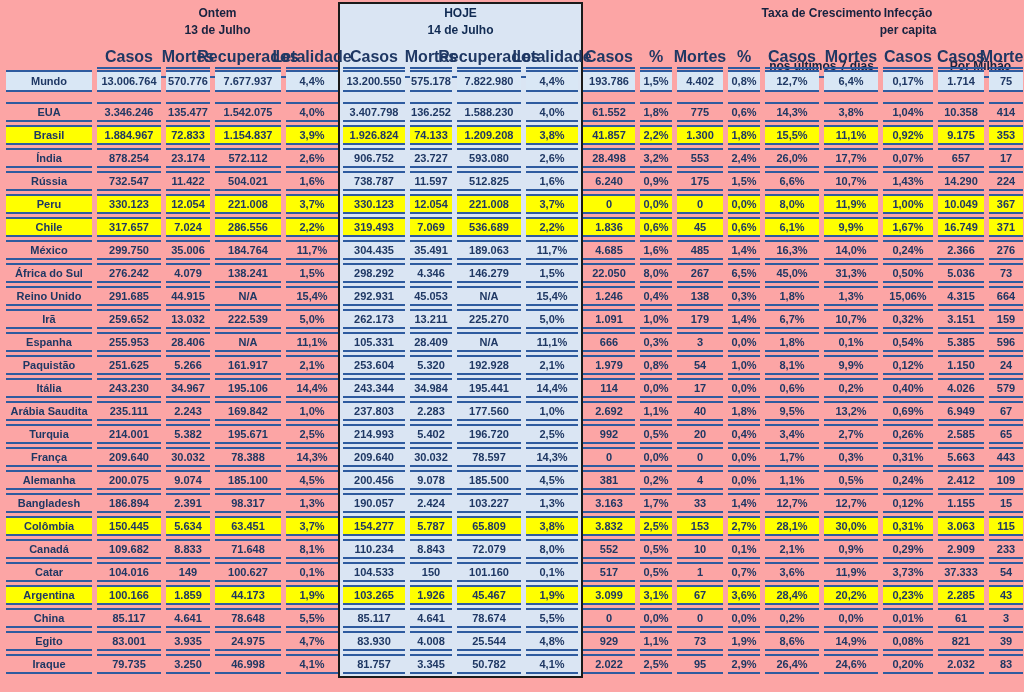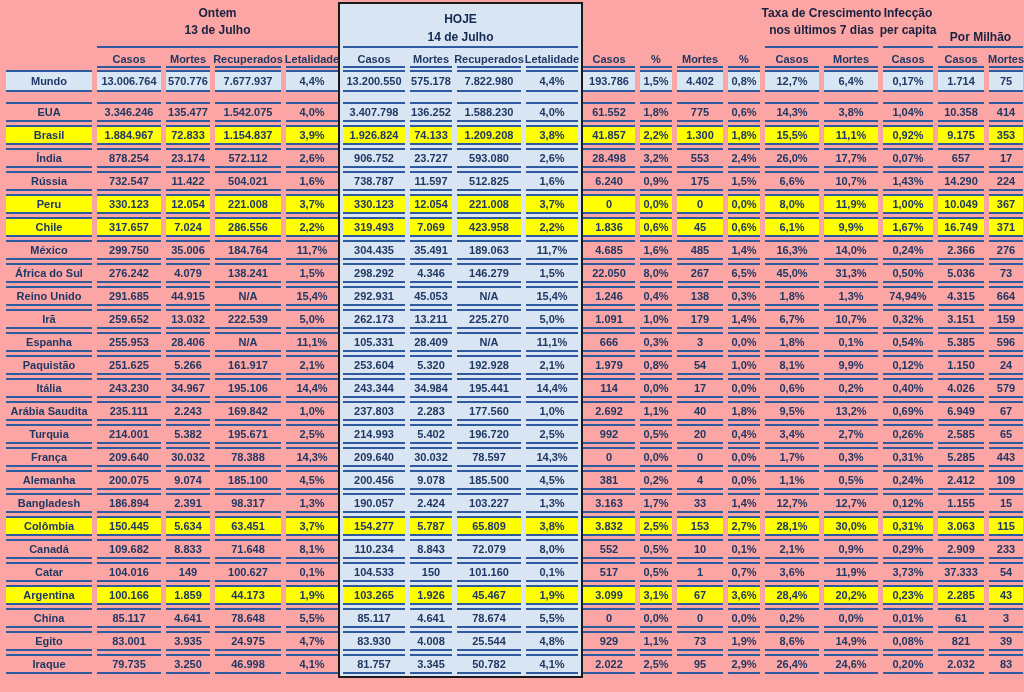--- a/index.html
+++ b/index.html
@@ -31,29 +31,29 @@
   }
   .header-row{height:46px;margin-top:2px;}
   .gcell{
     display:flex;flex-direction:column;align-items:center;justify-content:flex-start;
     padding-top:3px;
     font-size:12px;font-weight:bold;color:#16223f;
     white-space:nowrap;line-height:1.45;
   }
   .gcell.underlined{border-bottom:2px solid var(--line);}
   .g-ontem{grid-column:2 / span 4;}
-  .g-hoje{grid-column:6 / span 4;color:#102a52;justify-content:flex-end;}
+  .g-hoje{grid-column:6 / span 4;color:#102a52;}
   .g-cresc{grid-column:10 / span 4;}
-  .g-taxa{grid-column:14 / span 2;}
+  .g-taxa{grid-column:14 / span 2;gap:36px;}
   .g-infec{grid-column:16 / span 1;}
   .g-milhao{grid-column:17 / span 2;justify-content:flex-end;padding-top:0;}
   .sub-row{height:20px;}
   .sub-cell{
     display:flex;align-items:flex-end;justify-content:center;
-    font-size:11px;font-weight:bold;color:var(--ink);
+    font-size:16px;font-weight:bold;color:var(--ink);
     border-bottom:2px solid var(--line);
     white-space:nowrap;padding-bottom:1px;
   }
   #rows{display:flex;flex-direction:column;row-gap:3px;position:relative;z-index:1;}
   .data-row{height:20px;}
   .data-row .cell{
     display:flex;align-items:center;justify-content:center;
     font-size:11px;font-weight:bold;color:var(--ink);
     border-top:2px solid var(--line);
     border-bottom:2px solid var(--line);
@@ -237,21 +237,21 @@
         <div class="cell">367</div>
       </div>
       <div class="grid data-row hl-yellow">
         <div class="cell country">Chile</div>
         <div class="cell">317.657</div>
         <div class="cell">7.024</div>
         <div class="cell">286.556</div>
         <div class="cell">2,2%</div>
         <div class="cell">319.493</div>
         <div class="cell">7.069</div>
-        <div class="cell">423.958</div>
+        <div class="cell">536.689</div>
         <div class="cell">2,2%</div>
         <div class="cell">1.836</div>
         <div class="cell">0,6%</div>
         <div class="cell">45</div>
         <div class="cell">0,6%</div>
         <div class="cell">6,1%</div>
         <div class="cell">9,9%</div>
         <div class="cell">1,67%</div>
         <div class="cell">16.749</div>
         <div class="cell">371</div>
@@ -305,21 +305,21 @@
         <div class="cell">292.931</div>
         <div class="cell">45.053</div>
         <div class="cell">N/A</div>
         <div class="cell">15,4%</div>
         <div class="cell">1.246</div>
         <div class="cell">0,4%</div>
         <div class="cell">138</div>
         <div class="cell">0,3%</div>
         <div class="cell">1,8%</div>
         <div class="cell">1,3%</div>
-        <div class="cell">74,94%</div>
+        <div class="cell">15,06%</div>
         <div class="cell">4.315</div>
         <div class="cell">664</div>
       </div>
       <div class="grid data-row">
         <div class="cell country">Irã</div>
         <div class="cell">259.652</div>
         <div class="cell">13.032</div>
         <div class="cell">222.539</div>
         <div class="cell">5,0%</div>
         <div class="cell">262.173</div>
@@ -446,21 +446,21 @@
         <div class="cell">30.032</div>
         <div class="cell">78.597</div>
         <div class="cell">14,3%</div>
         <div class="cell">0</div>
         <div class="cell">0,0%</div>
         <div class="cell">0</div>
         <div class="cell">0,0%</div>
         <div class="cell">1,7%</div>
         <div class="cell">0,3%</div>
         <div class="cell">0,31%</div>
-        <div class="cell">5.285</div>
+        <div class="cell">5.663</div>
         <div class="cell">443</div>
       </div>
       <div class="grid data-row">
         <div class="cell country">Alemanha</div>
         <div class="cell">200.075</div>
         <div class="cell">9.074</div>
         <div class="cell">185.100</div>
         <div class="cell">4,5%</div>
         <div class="cell">200.456</div>
         <div class="cell">9.078</div>

